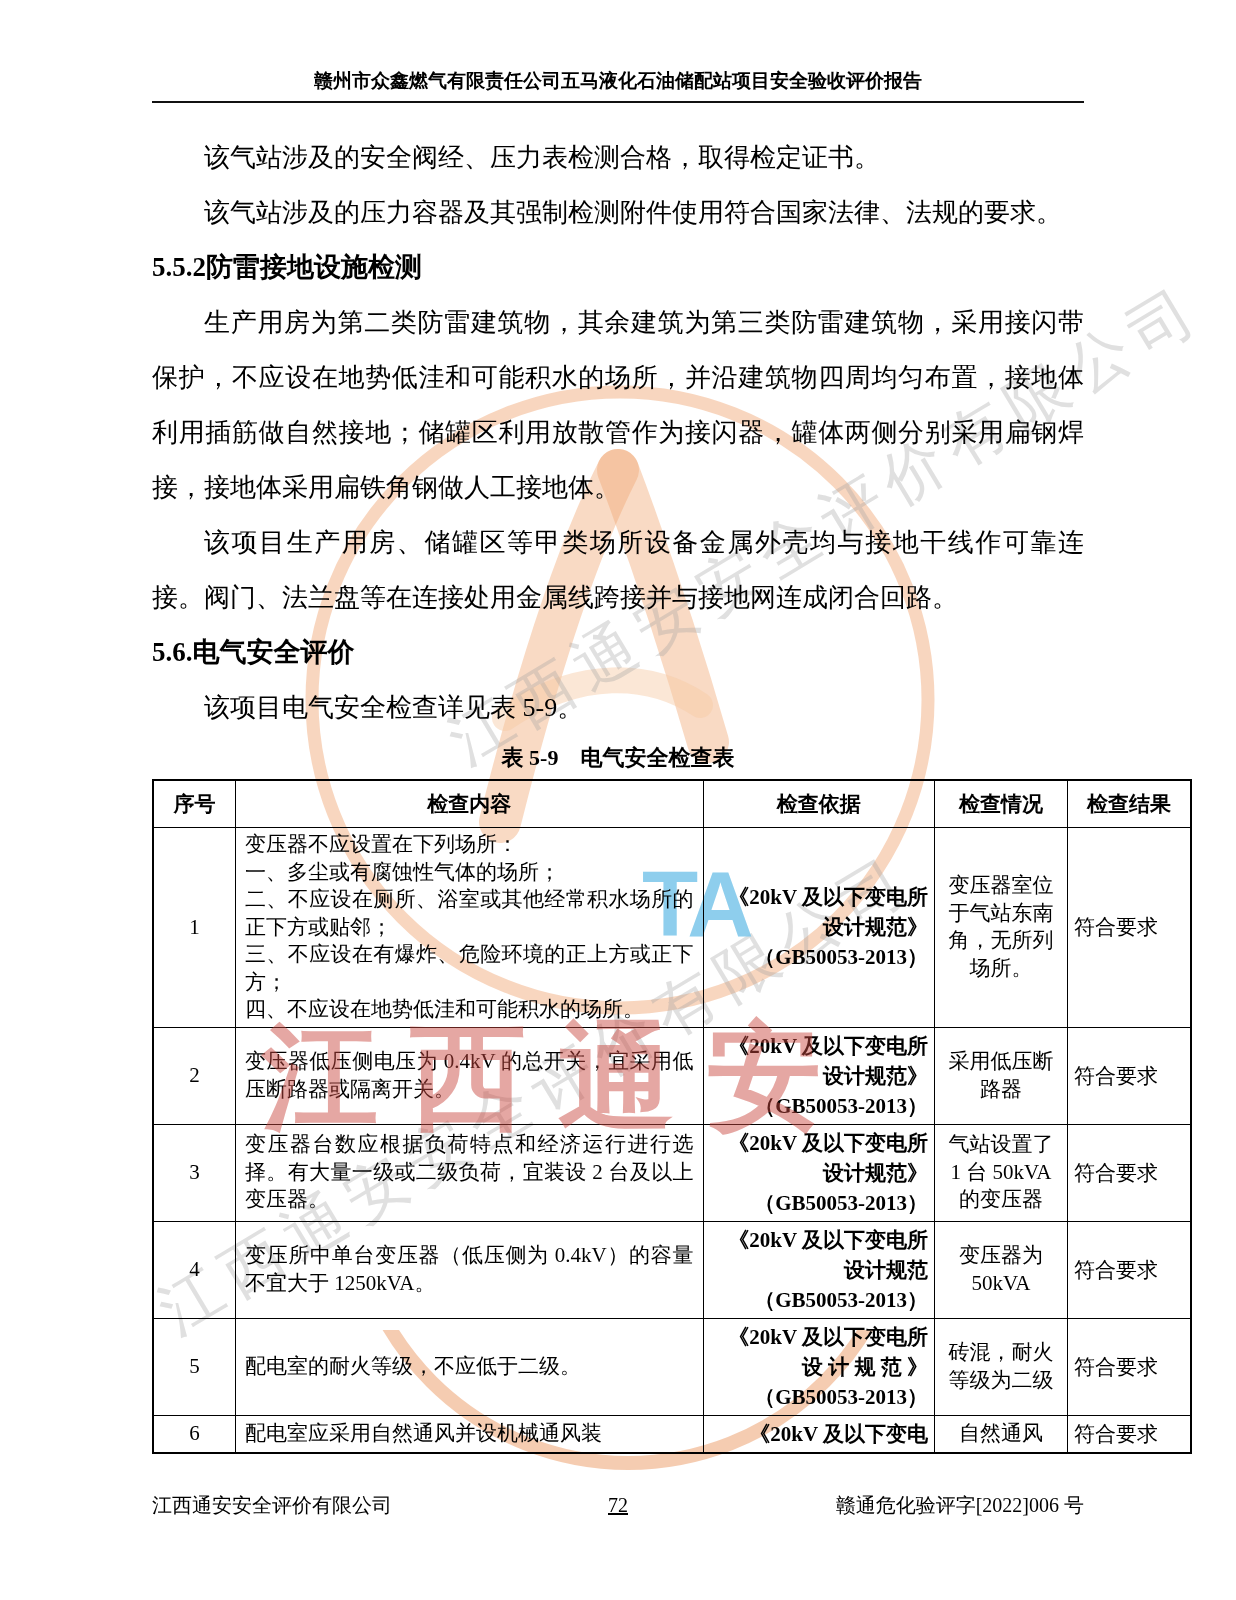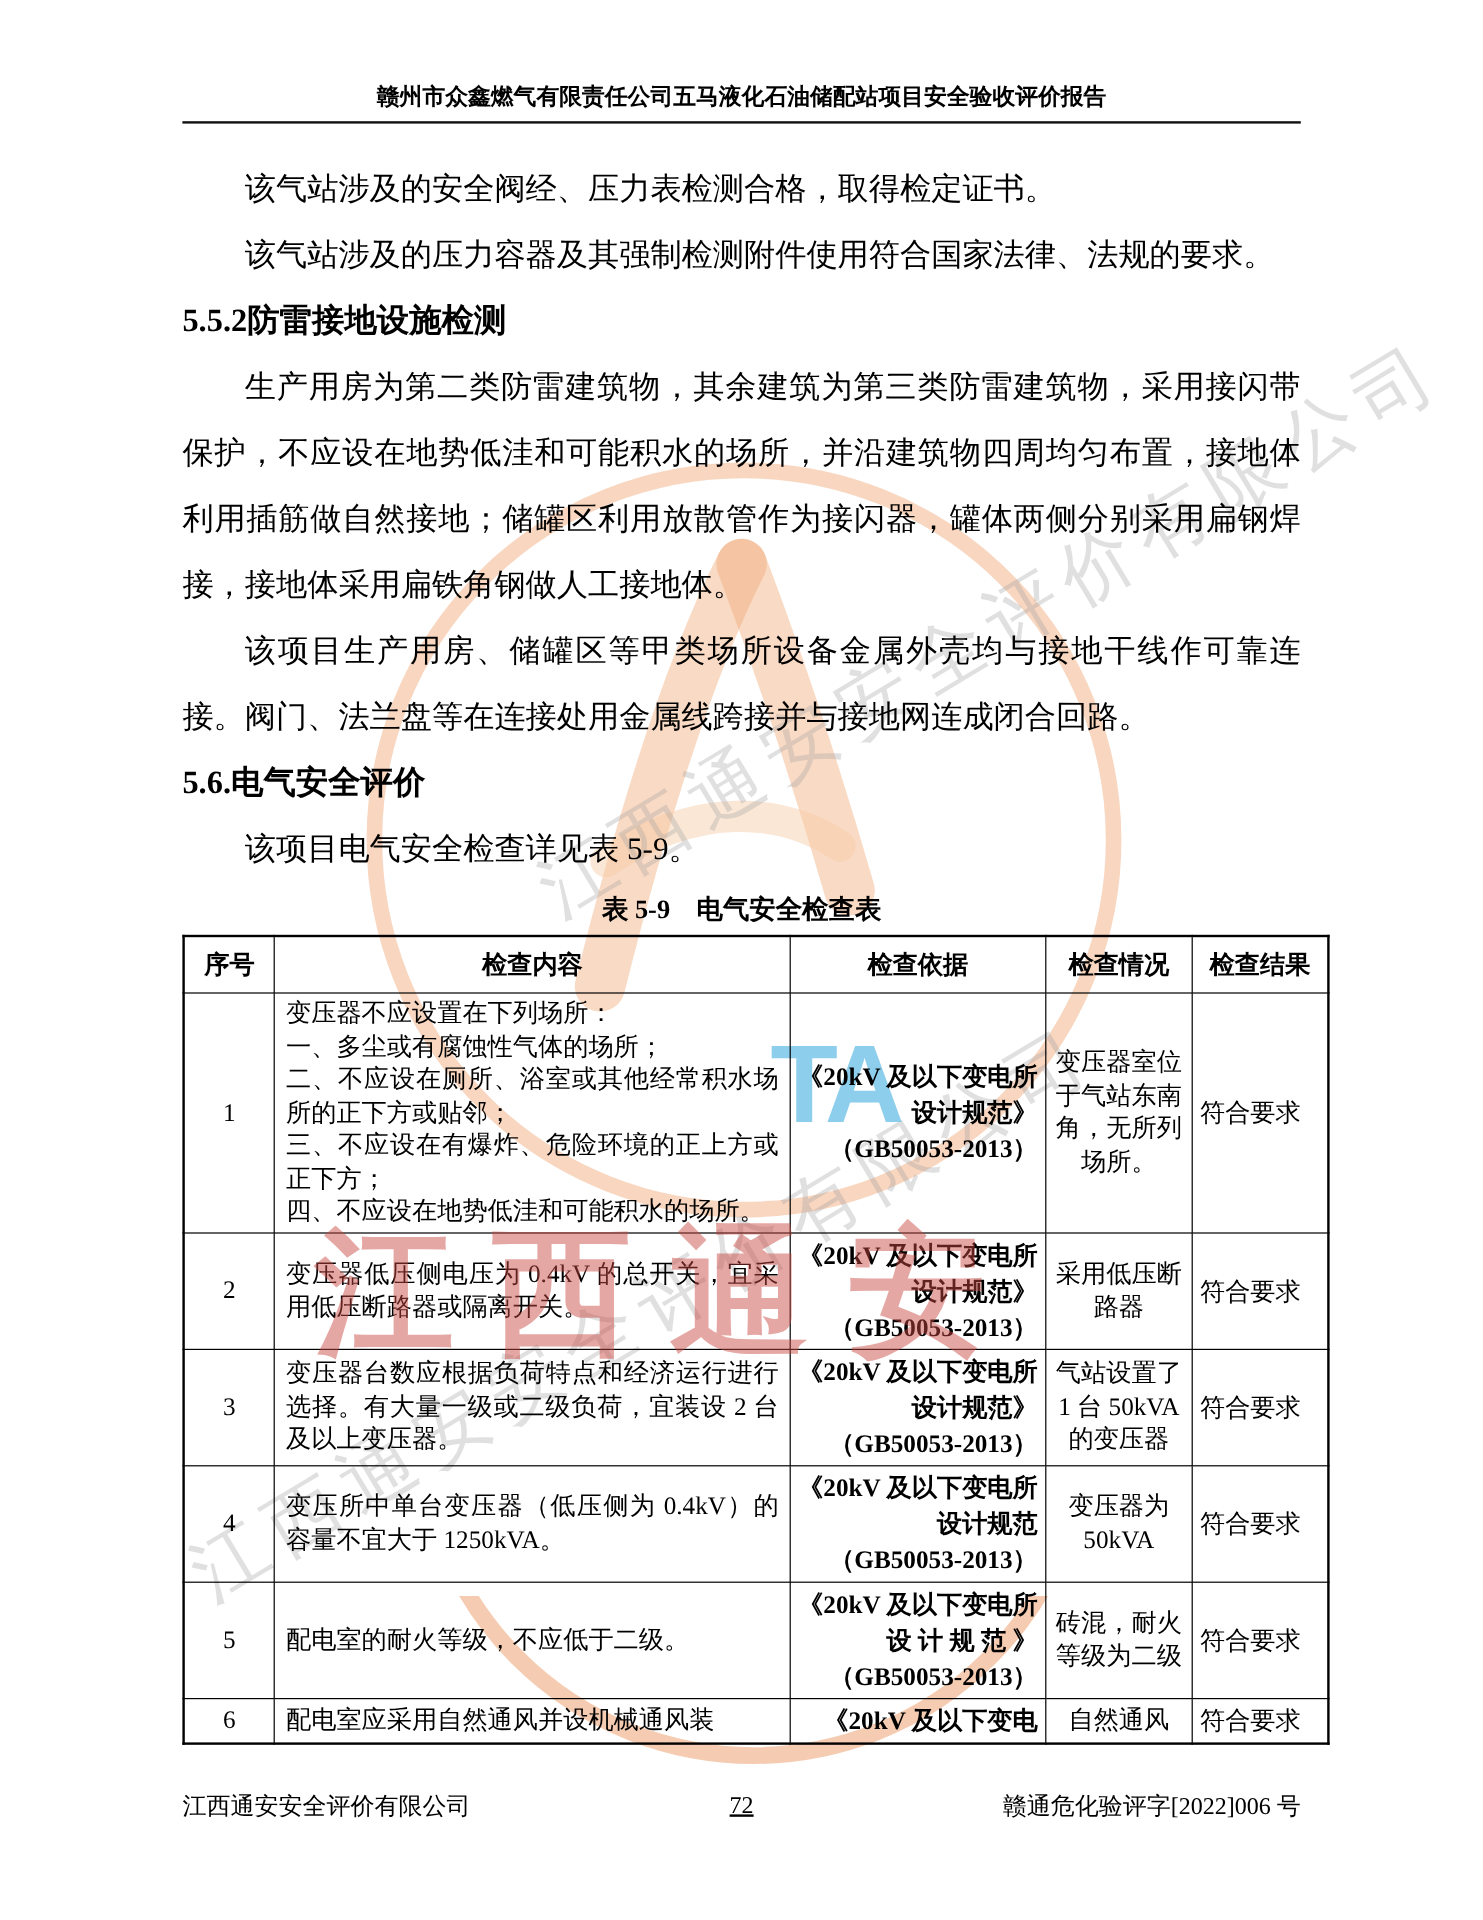--- a/index.html
+++ b/index.html
@@ -81,21 +81,21 @@
   .table-caption {
     margin:4px 0 0 0;
     text-align:center;
     font-size:22px;
     font-weight:bold;
     line-height:38px;
   }
 
   
   table.check-table {
-    width:956px;
+    width:1040px;
     border-collapse:collapse;
     margin-top:2px;
     background:transparent;
   }
   .check-table th, .check-table td {
     border:1px solid #000;
     vertical-align:middle;
     padding:3px 6px;
   }
   .check-table { border:2px solid #000; }

